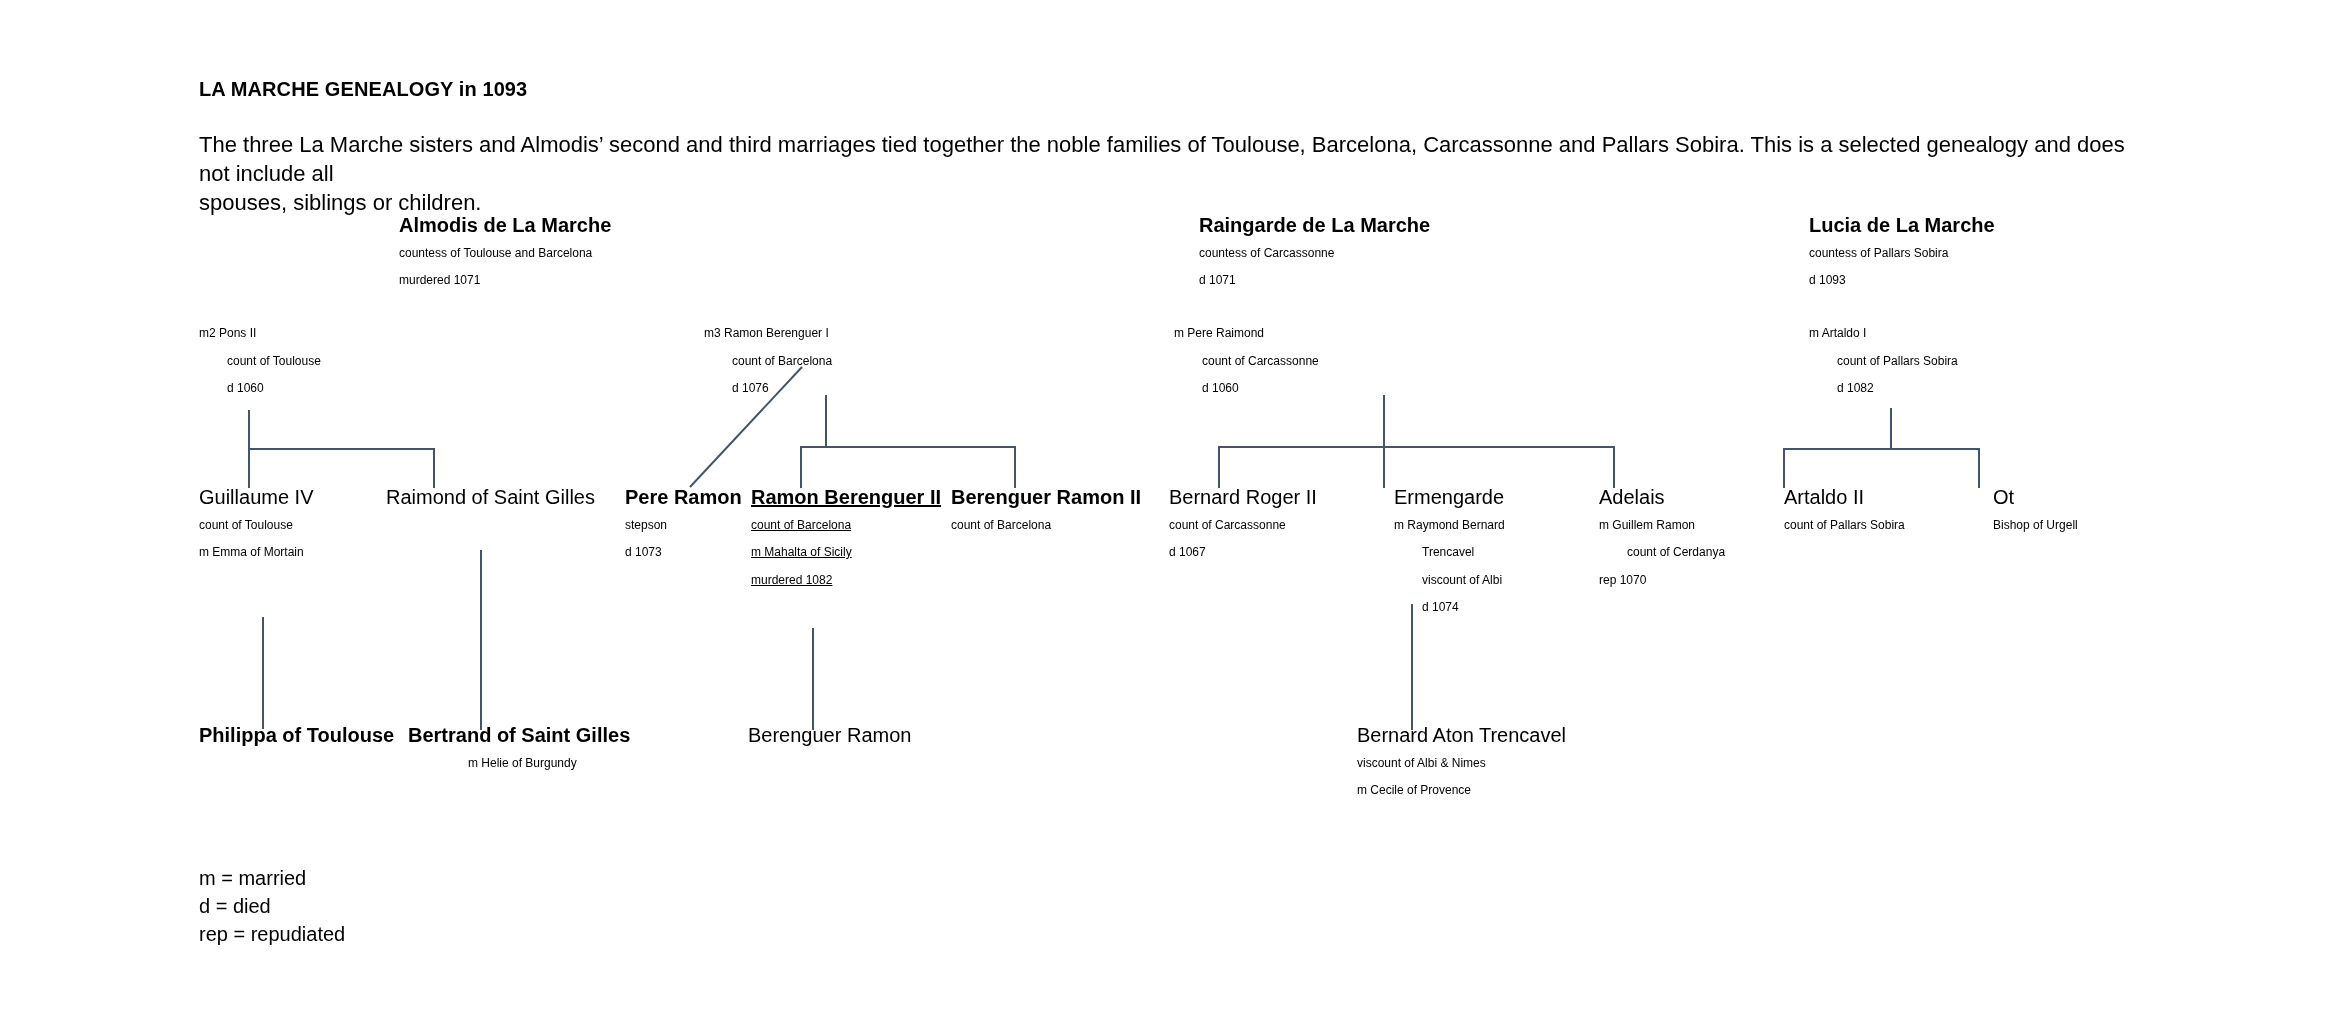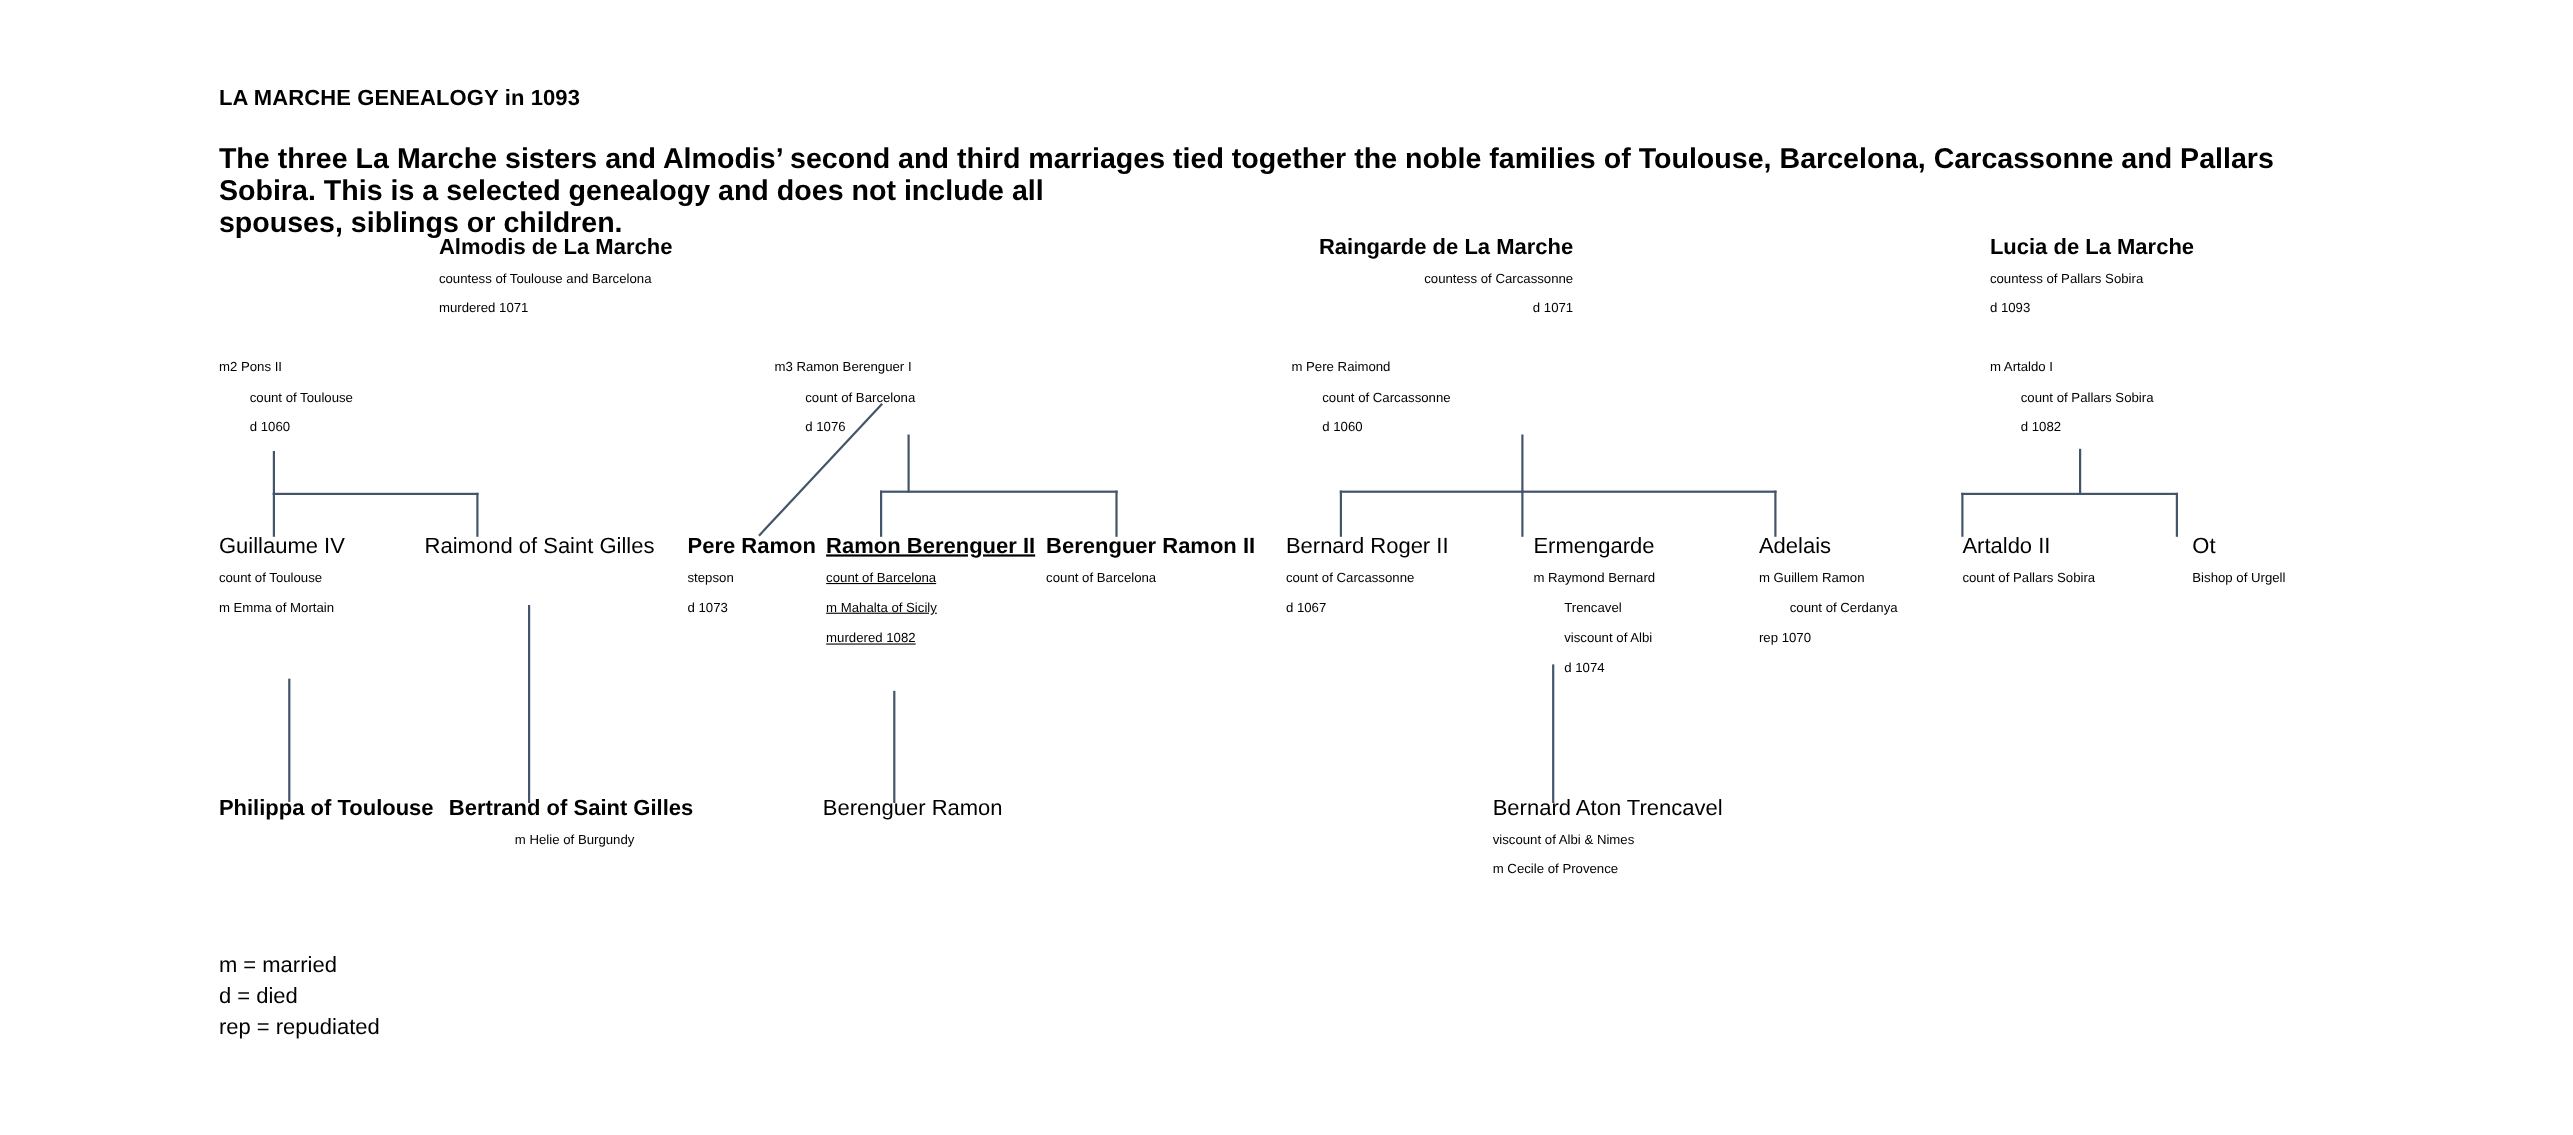--- a/index.html
+++ b/index.html
@@ -25,23 +25,23 @@
   .abs { position: absolute; }
 
   
   .doc-title {
     font-size: 20px;
     font-weight: bold;
     letter-spacing: 0.1px;
     white-space: nowrap;
   }
   .intro {
-    font-size: 26px;
+    font-size: 22px;
     line-height: 29px;
-    font-weight: bold;
+    font-weight: normal;
   }
   .name-bold {
     font-size: 20px;
     font-weight: bold;
     white-space: nowrap;
   }
   .name-plain {
     font-size: 20px;
     font-weight: normal;
     white-space: nowrap;
@@ -91,21 +91,21 @@
     <span><br></span>
     <span>spouses, siblings or children.</span>
   </div>
 
   <div class="abs blk" style="left:399px; top:212px;">
     <div class="name-bold">Almodis de La Marche</div>
     <div class="line-plain">countess of Toulouse and Barcelona</div>
     <div class="line-plain">murdered 1071</div>
   </div>
 
-  <div class="abs blk" style="left:1199px; top:212px;text-align:right;">
+  <div class="abs blk" style="left:1199px; top:212px;">
     <div class="name-bold">Raingarde de La Marche</div>
     <div class="line-plain">countess of Carcassonne</div>
     <div class="line-plain">d 1071</div>
   </div>
 
   <div class="abs blk" style="left:1809px; top:212px;">
     <div class="name-bold">Lucia de La Marche</div>
     <div class="line-plain">countess of Pallars Sobira</div>
     <div class="line-plain">d 1093</div>
   </div>

